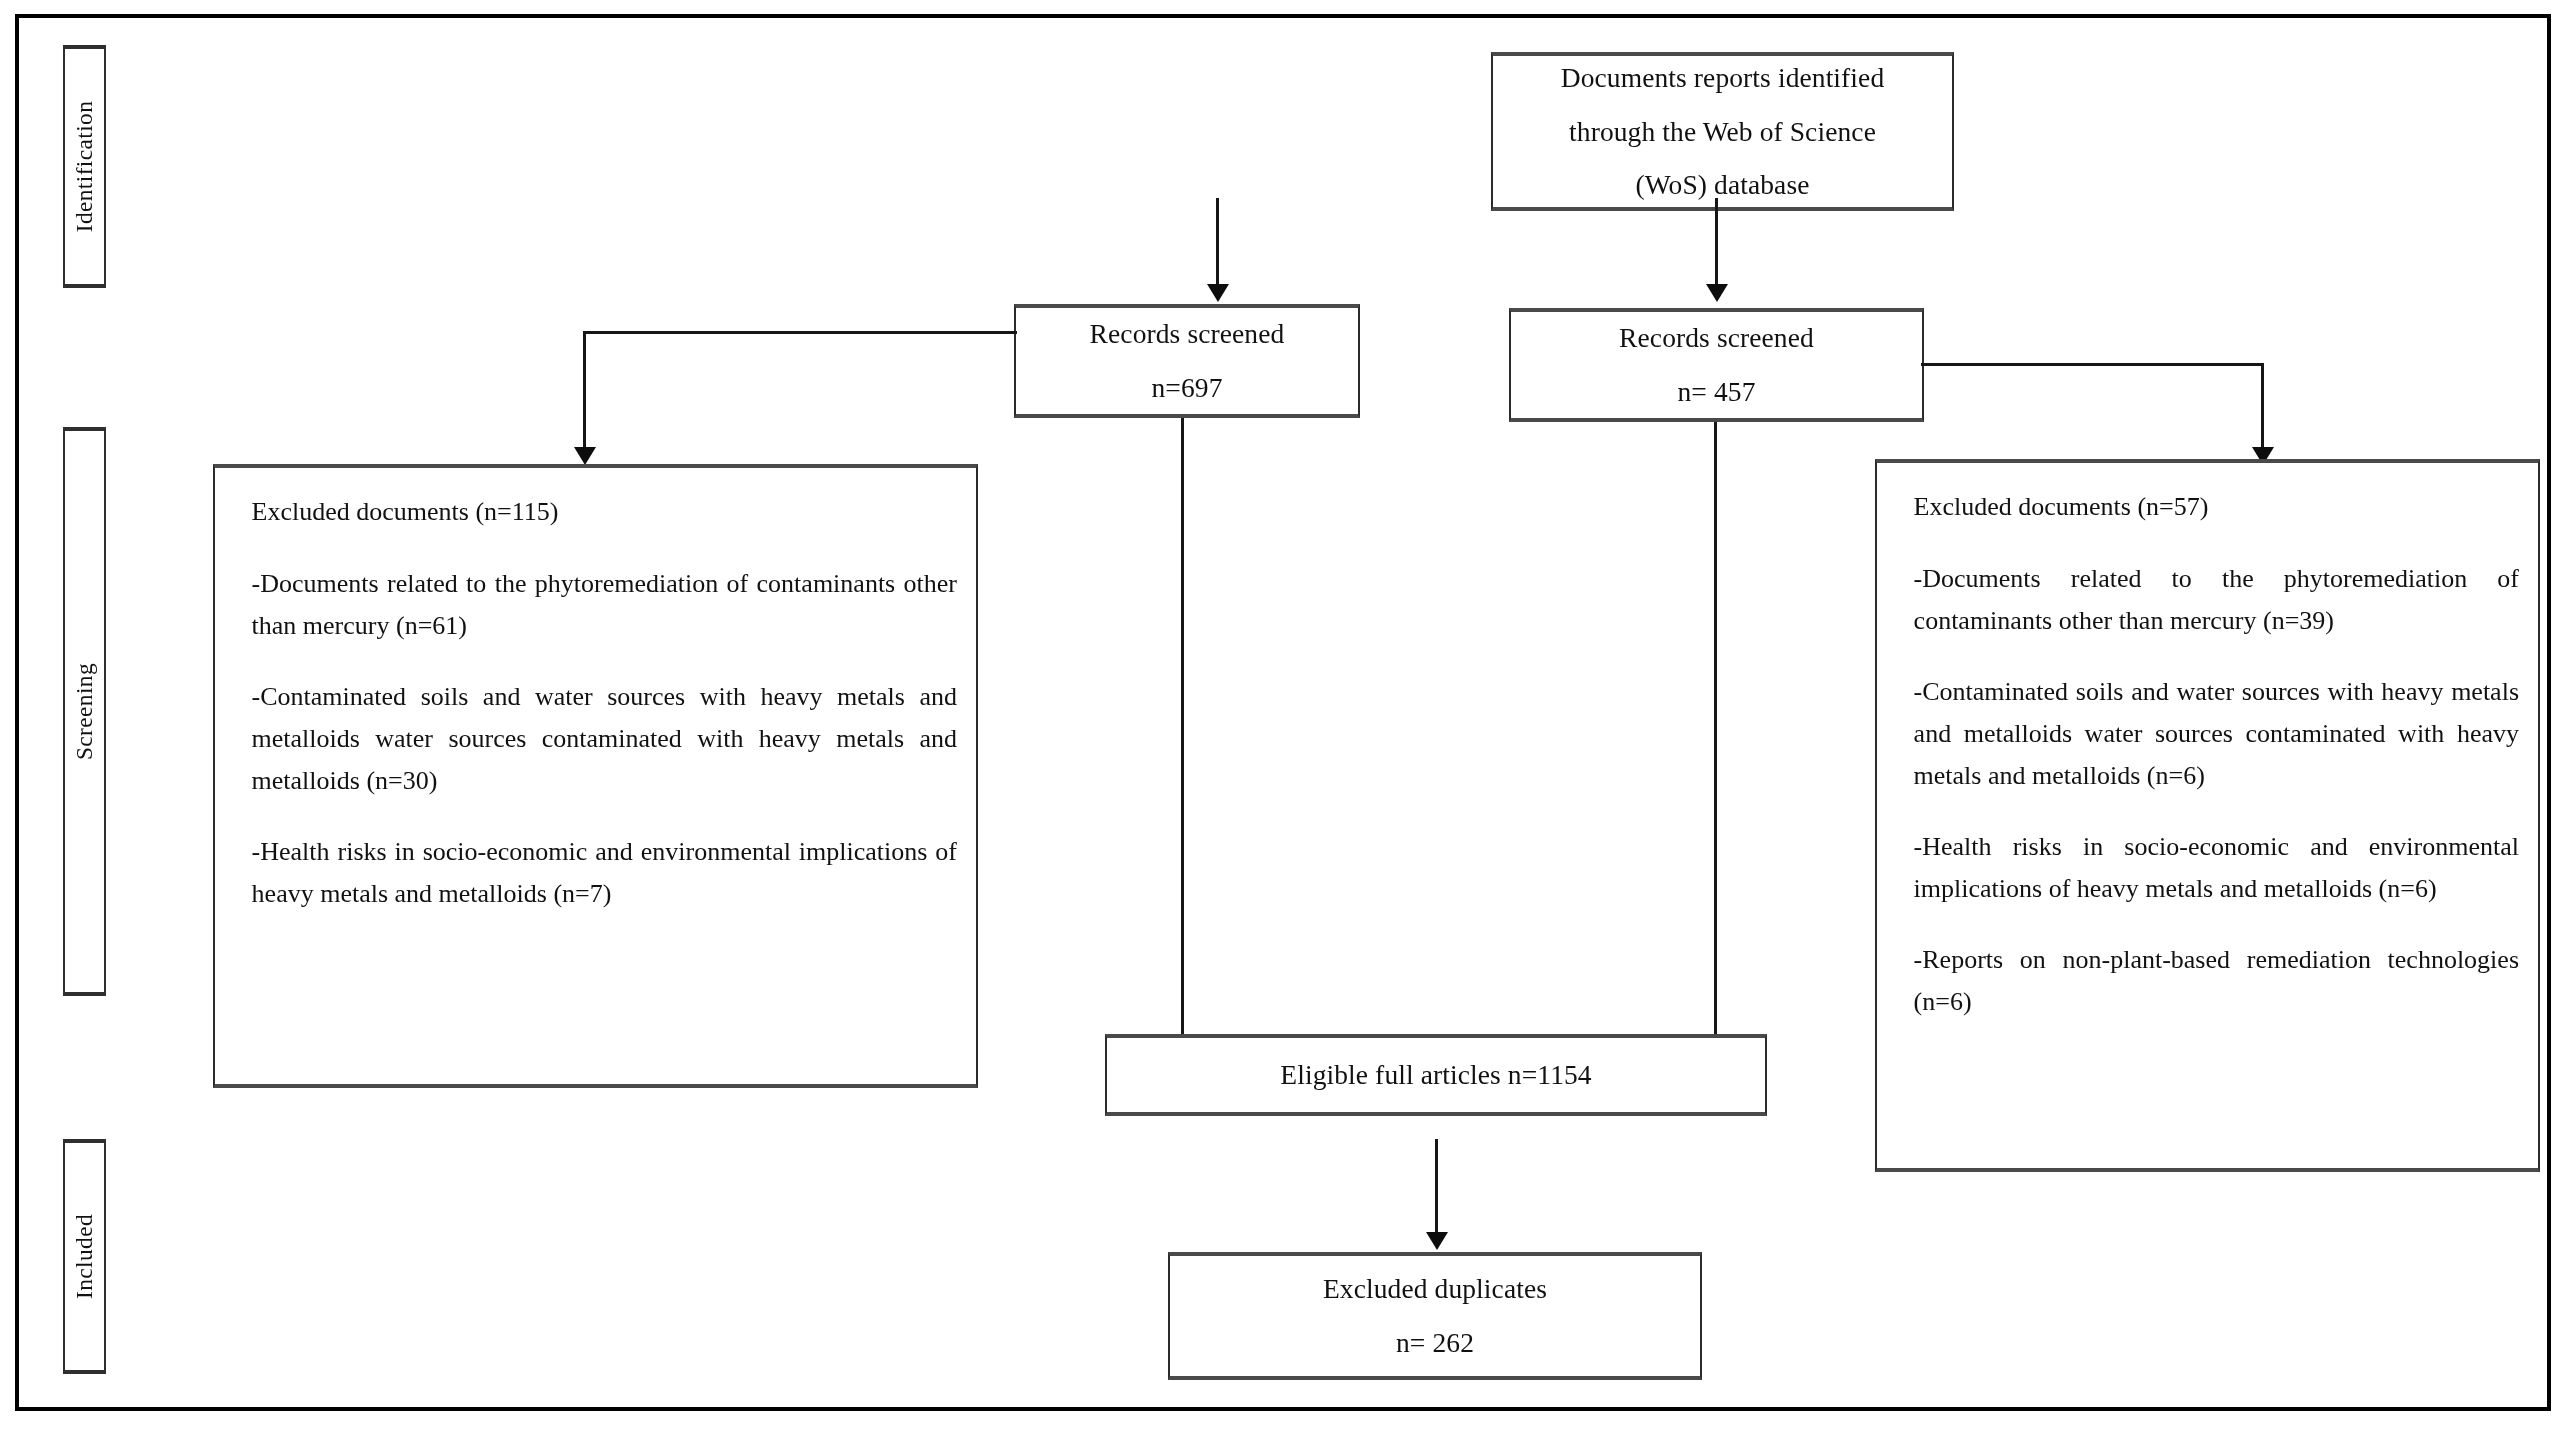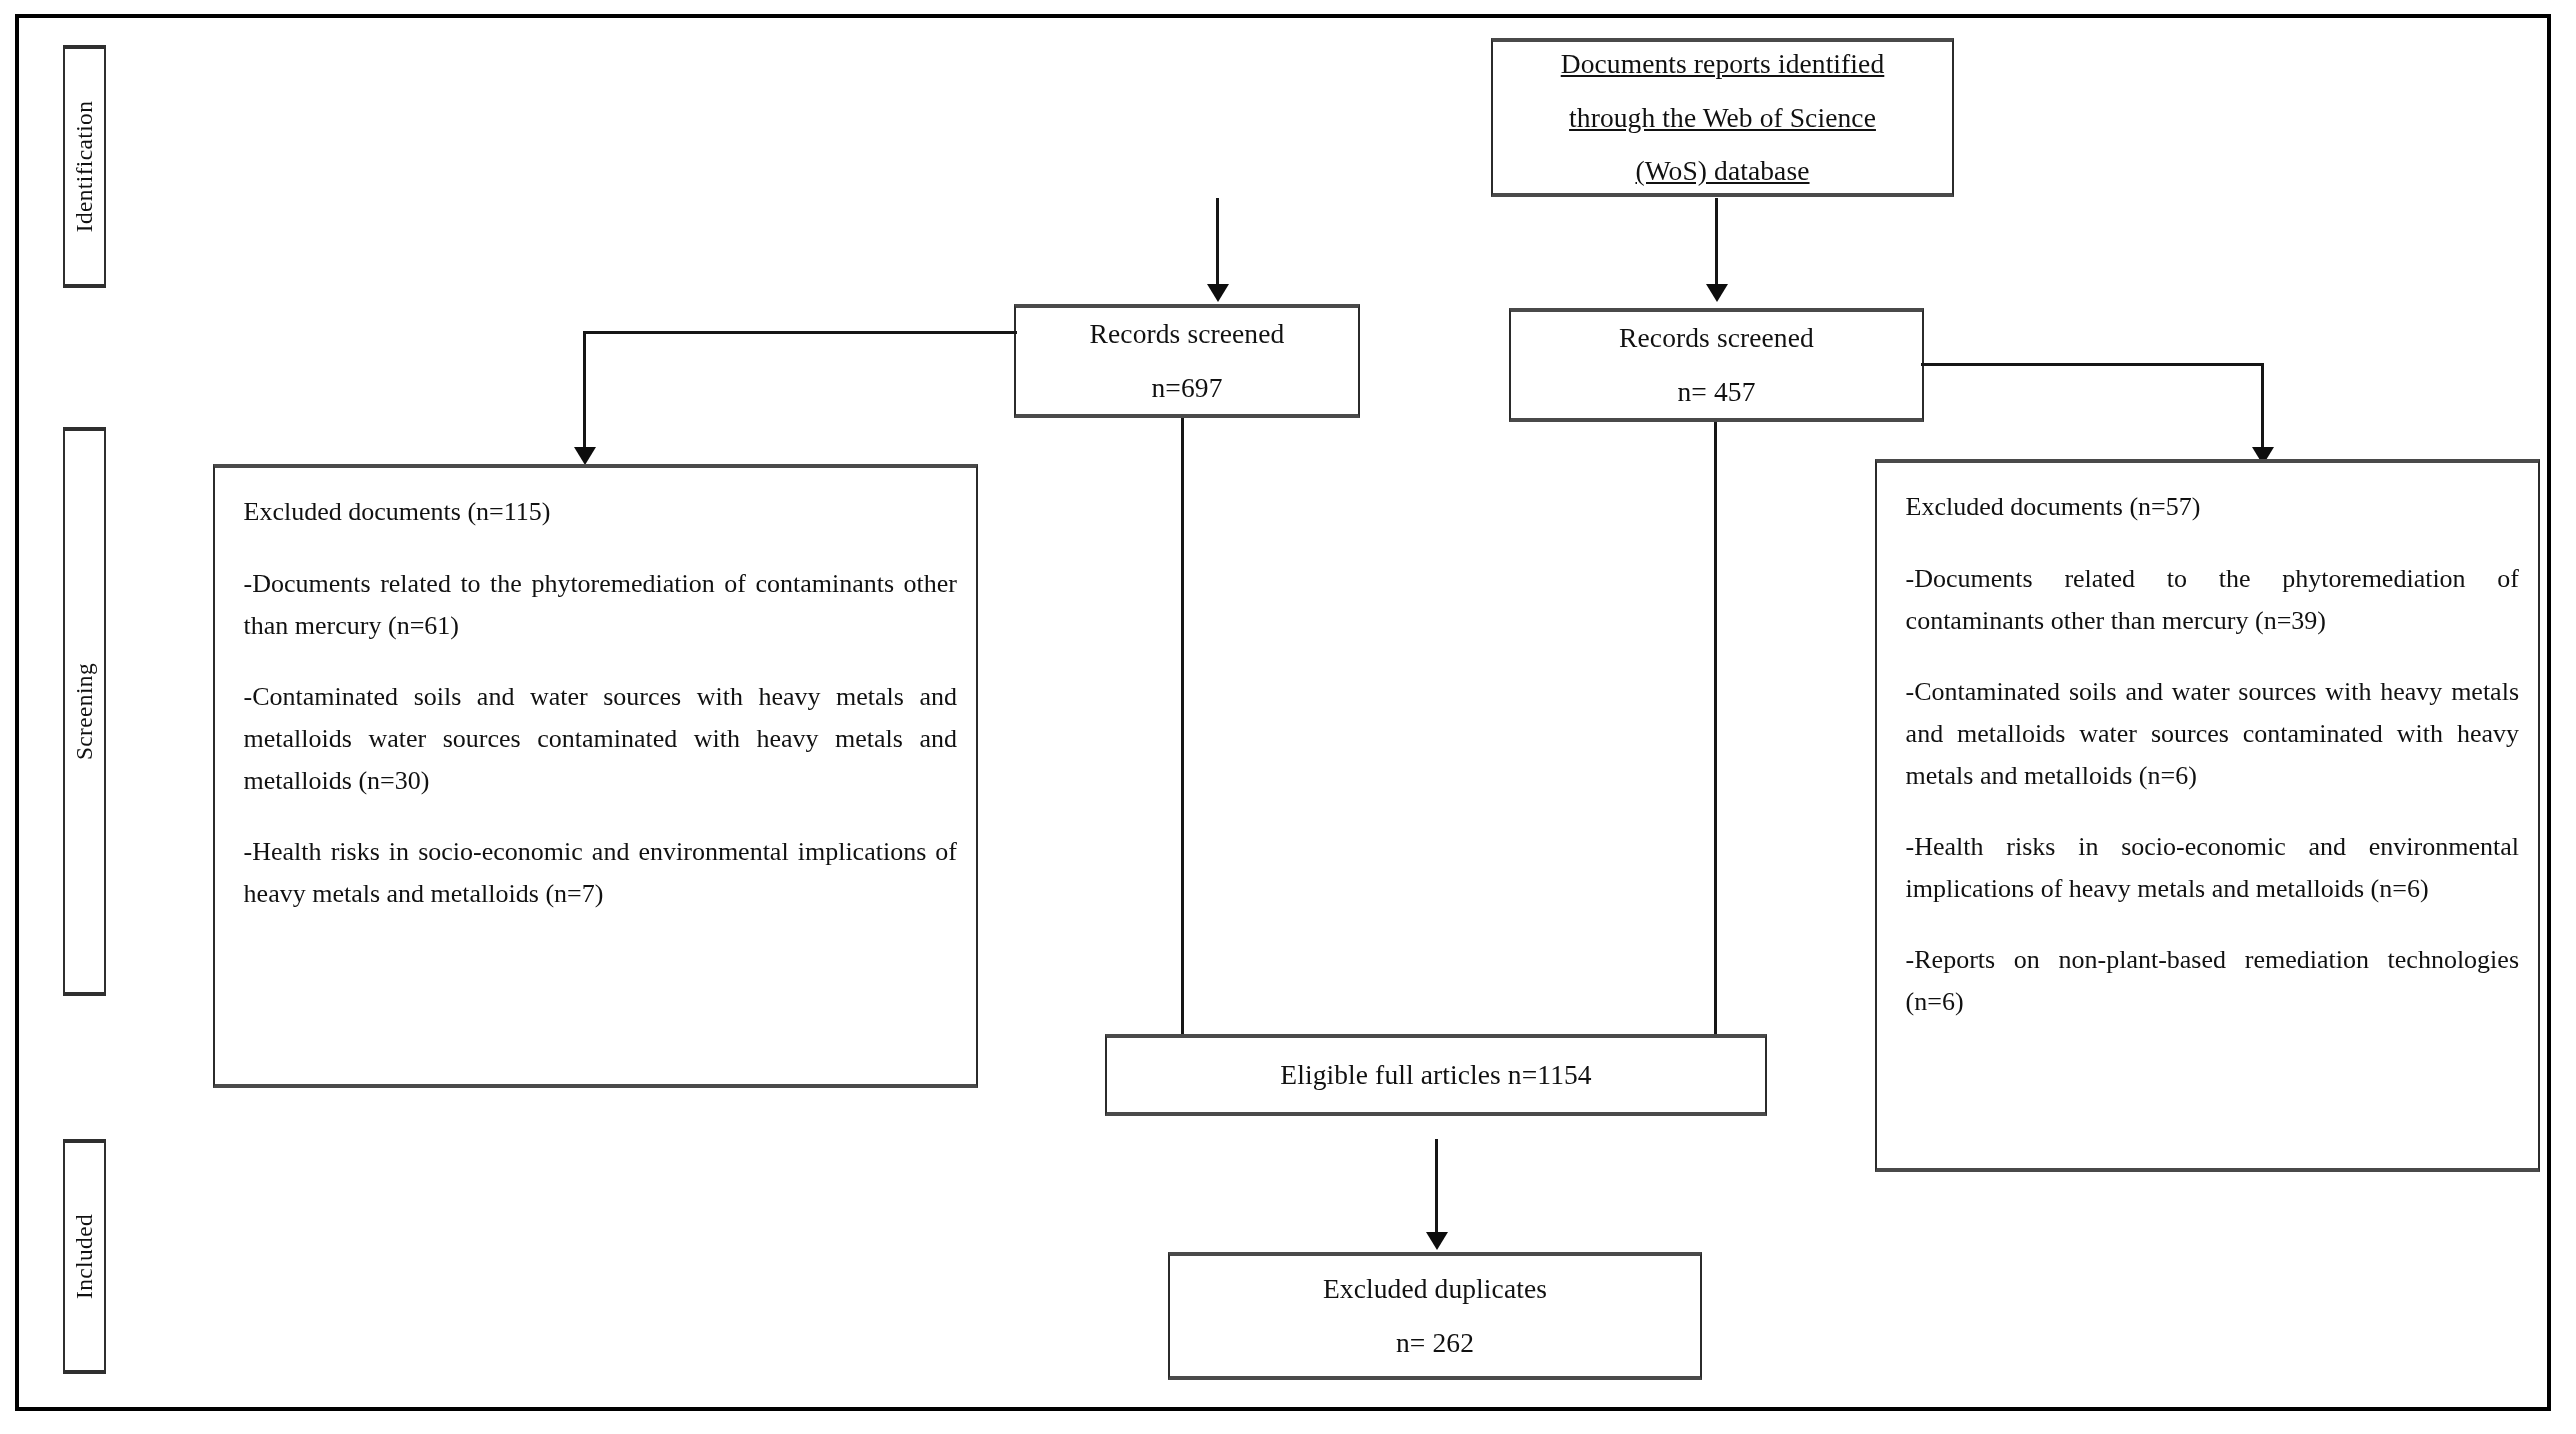--- a/index.html
+++ b/index.html
@@ -74,21 +74,21 @@
     box-sizing:border-box;
     background:#fff;
     border:2.1px solid #2b2b2b;
     border-top-width:4.8px;
     border-bottom-width:4.8px;
     border-top-color:#4a4a4a;
     border-bottom-color:#4a4a4a;
     padding:23.4px 19px 13.7px 20.6px;
   }
   .panel p{
-    margin:0 0 29px 8px;
+    margin:0 0 29px 16px;
     font-size:26px;
     line-height:1.62;
     text-align:justify;
     text-justify:inter-word;
   }
   .panel p:last-child{margin-bottom:0;}
   .panel p.head{text-align:left;}
   
   .vline{position:absolute;background:#161616;width:3.4px;}
   .hline{position:absolute;background:#161616;height:3.4px;}
@@ -113,21 +113,21 @@
 
   <div class="stage" style="left:63px;  top:427px;  width:43px;  height:569px;">
     <span>Screening</span>
   </div>
 
   <div class="stage" style="left:63px;  top:1139px; width:43px;  height:235px;">
     <span>Included</span>
   </div>
 
 
-  <div class="node" style="left:1491px; top:38px;  width:463px;  height:159px;text-decoration:underline;">
+  <div class="node" style="left:1491px; top:52px;  width:463px;  height:159px;">
     <span class="line">Documents reports identified</span>
     <span class="line">through the Web of Science</span>
     <span class="line">(WoS) database</span>
   </div>
 
   <div class="vline" style="left:1216px; top:198px; height:89px;"></div>
   <div class="arrow-down" style="left:1207px; top:284px;"></div>
 
   <div class="vline" style="left:1715px; top:198px; height:89px;"></div>
   <div class="arrow-down" style="left:1706px; top:284px;"></div>

